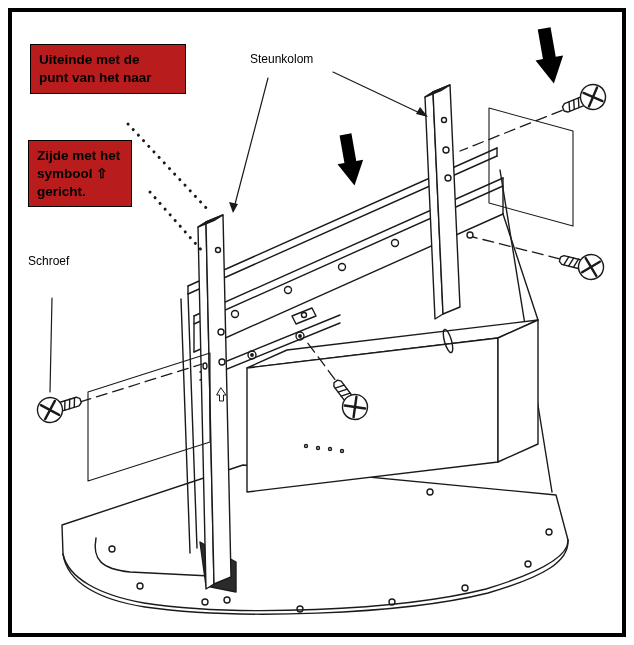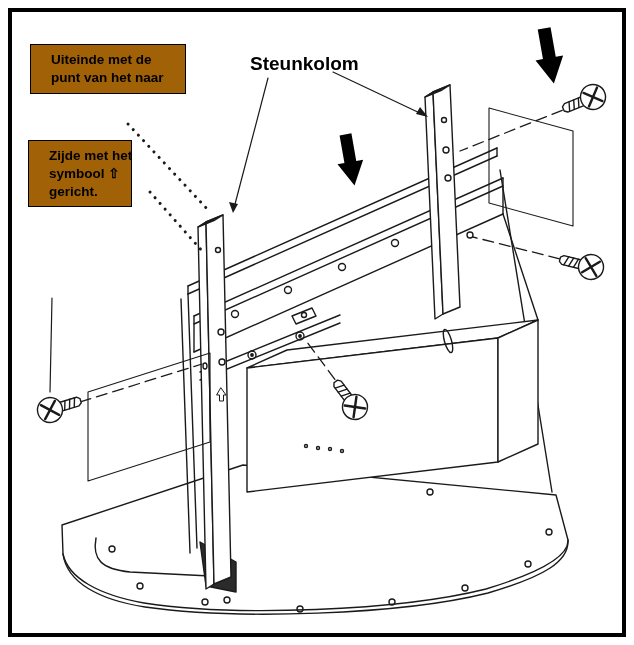--- a/index.html
+++ b/index.html
@@ -6,26 +6,26 @@
   #stage{
     position:relative;width:634px;height:645px;background:#fff;overflow:hidden;
     font-family:"Liberation Sans", sans-serif;color:#000;
   }
   .frame{
     position:absolute;left:8px;top:8px;right:8px;bottom:8px;
     border:4px solid #000;box-sizing:border-box;pointer-events:none;
   }
   svg.art{position:absolute;left:0;top:0;}
   .callout-box{
-    position:absolute;background:#a16207;border:1.5px solid #000;
-    padding:6px 20px;font-size:13.5px;font-weight:700;line-height:1.32;
+    position:absolute;background:#b91c1c;border:1.5px solid #000;
+    padding:6px 8px;font-size:13.5px;font-weight:700;line-height:1.32;
     box-sizing:border-box;z-index:3;
   }
   .plain-label{
-    position:absolute;font-size:19px;font-weight:700;line-height:1.28;z-index:3;
+    position:absolute;font-size:12px;font-weight:400;line-height:1.28;z-index:3;
     background:transparent;white-space:nowrap;
   }
   .line{white-space:nowrap;}
 </style>
 </head>
 <body>
 
 <div id="stage">
 
   <svg class="art" width="634" height="645" viewBox="0 0 634 645">
@@ -182,16 +182,17 @@
 
   <div class="plain-label" style="left:250px;top:52px;">Steunkolom</div>
 
   <div class="callout-box" style="left:28px;top:140px;width:104px;">
     <div class="line">Zijde met het</div>
     <div class="line">symbool ⇧</div>
     <div class="line">gericht.</div>
   </div>
 
   <div class="plain-label" style="left:28px;top:254px;">
+    <div class="line">Schroef</div>
   </div>
 
   <div class="frame"></div>
 </div>
 
 </body></html>

